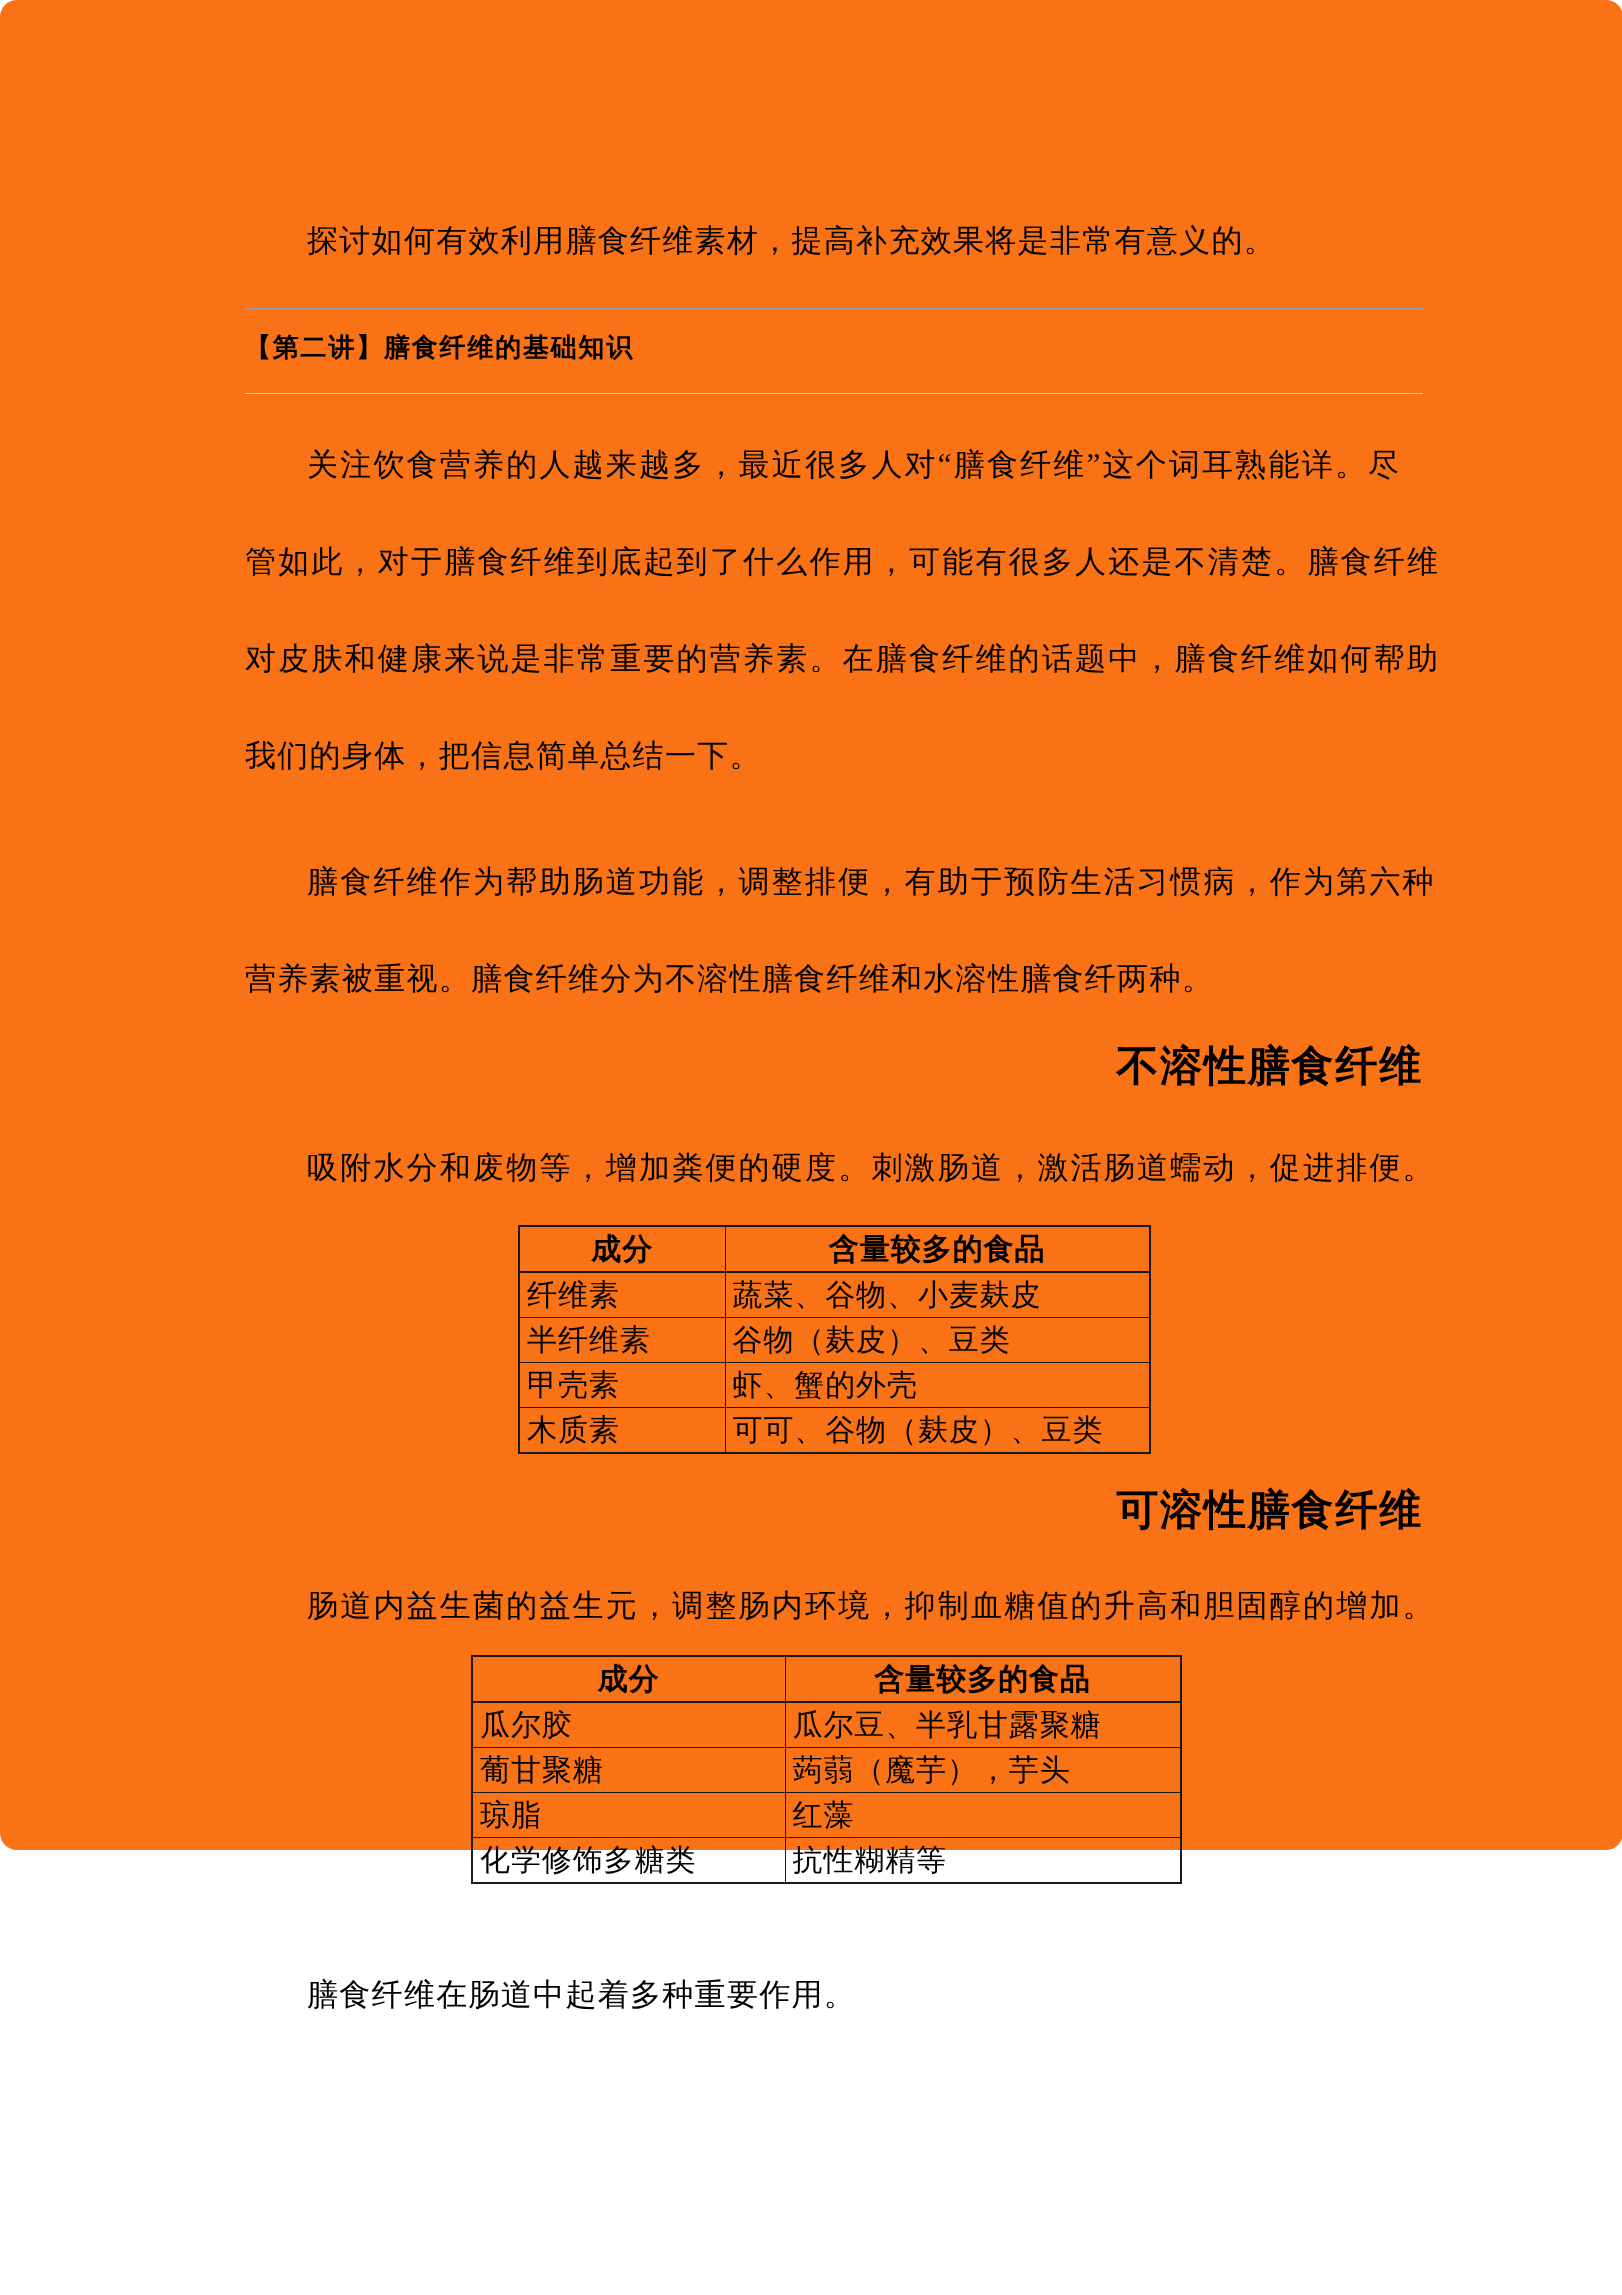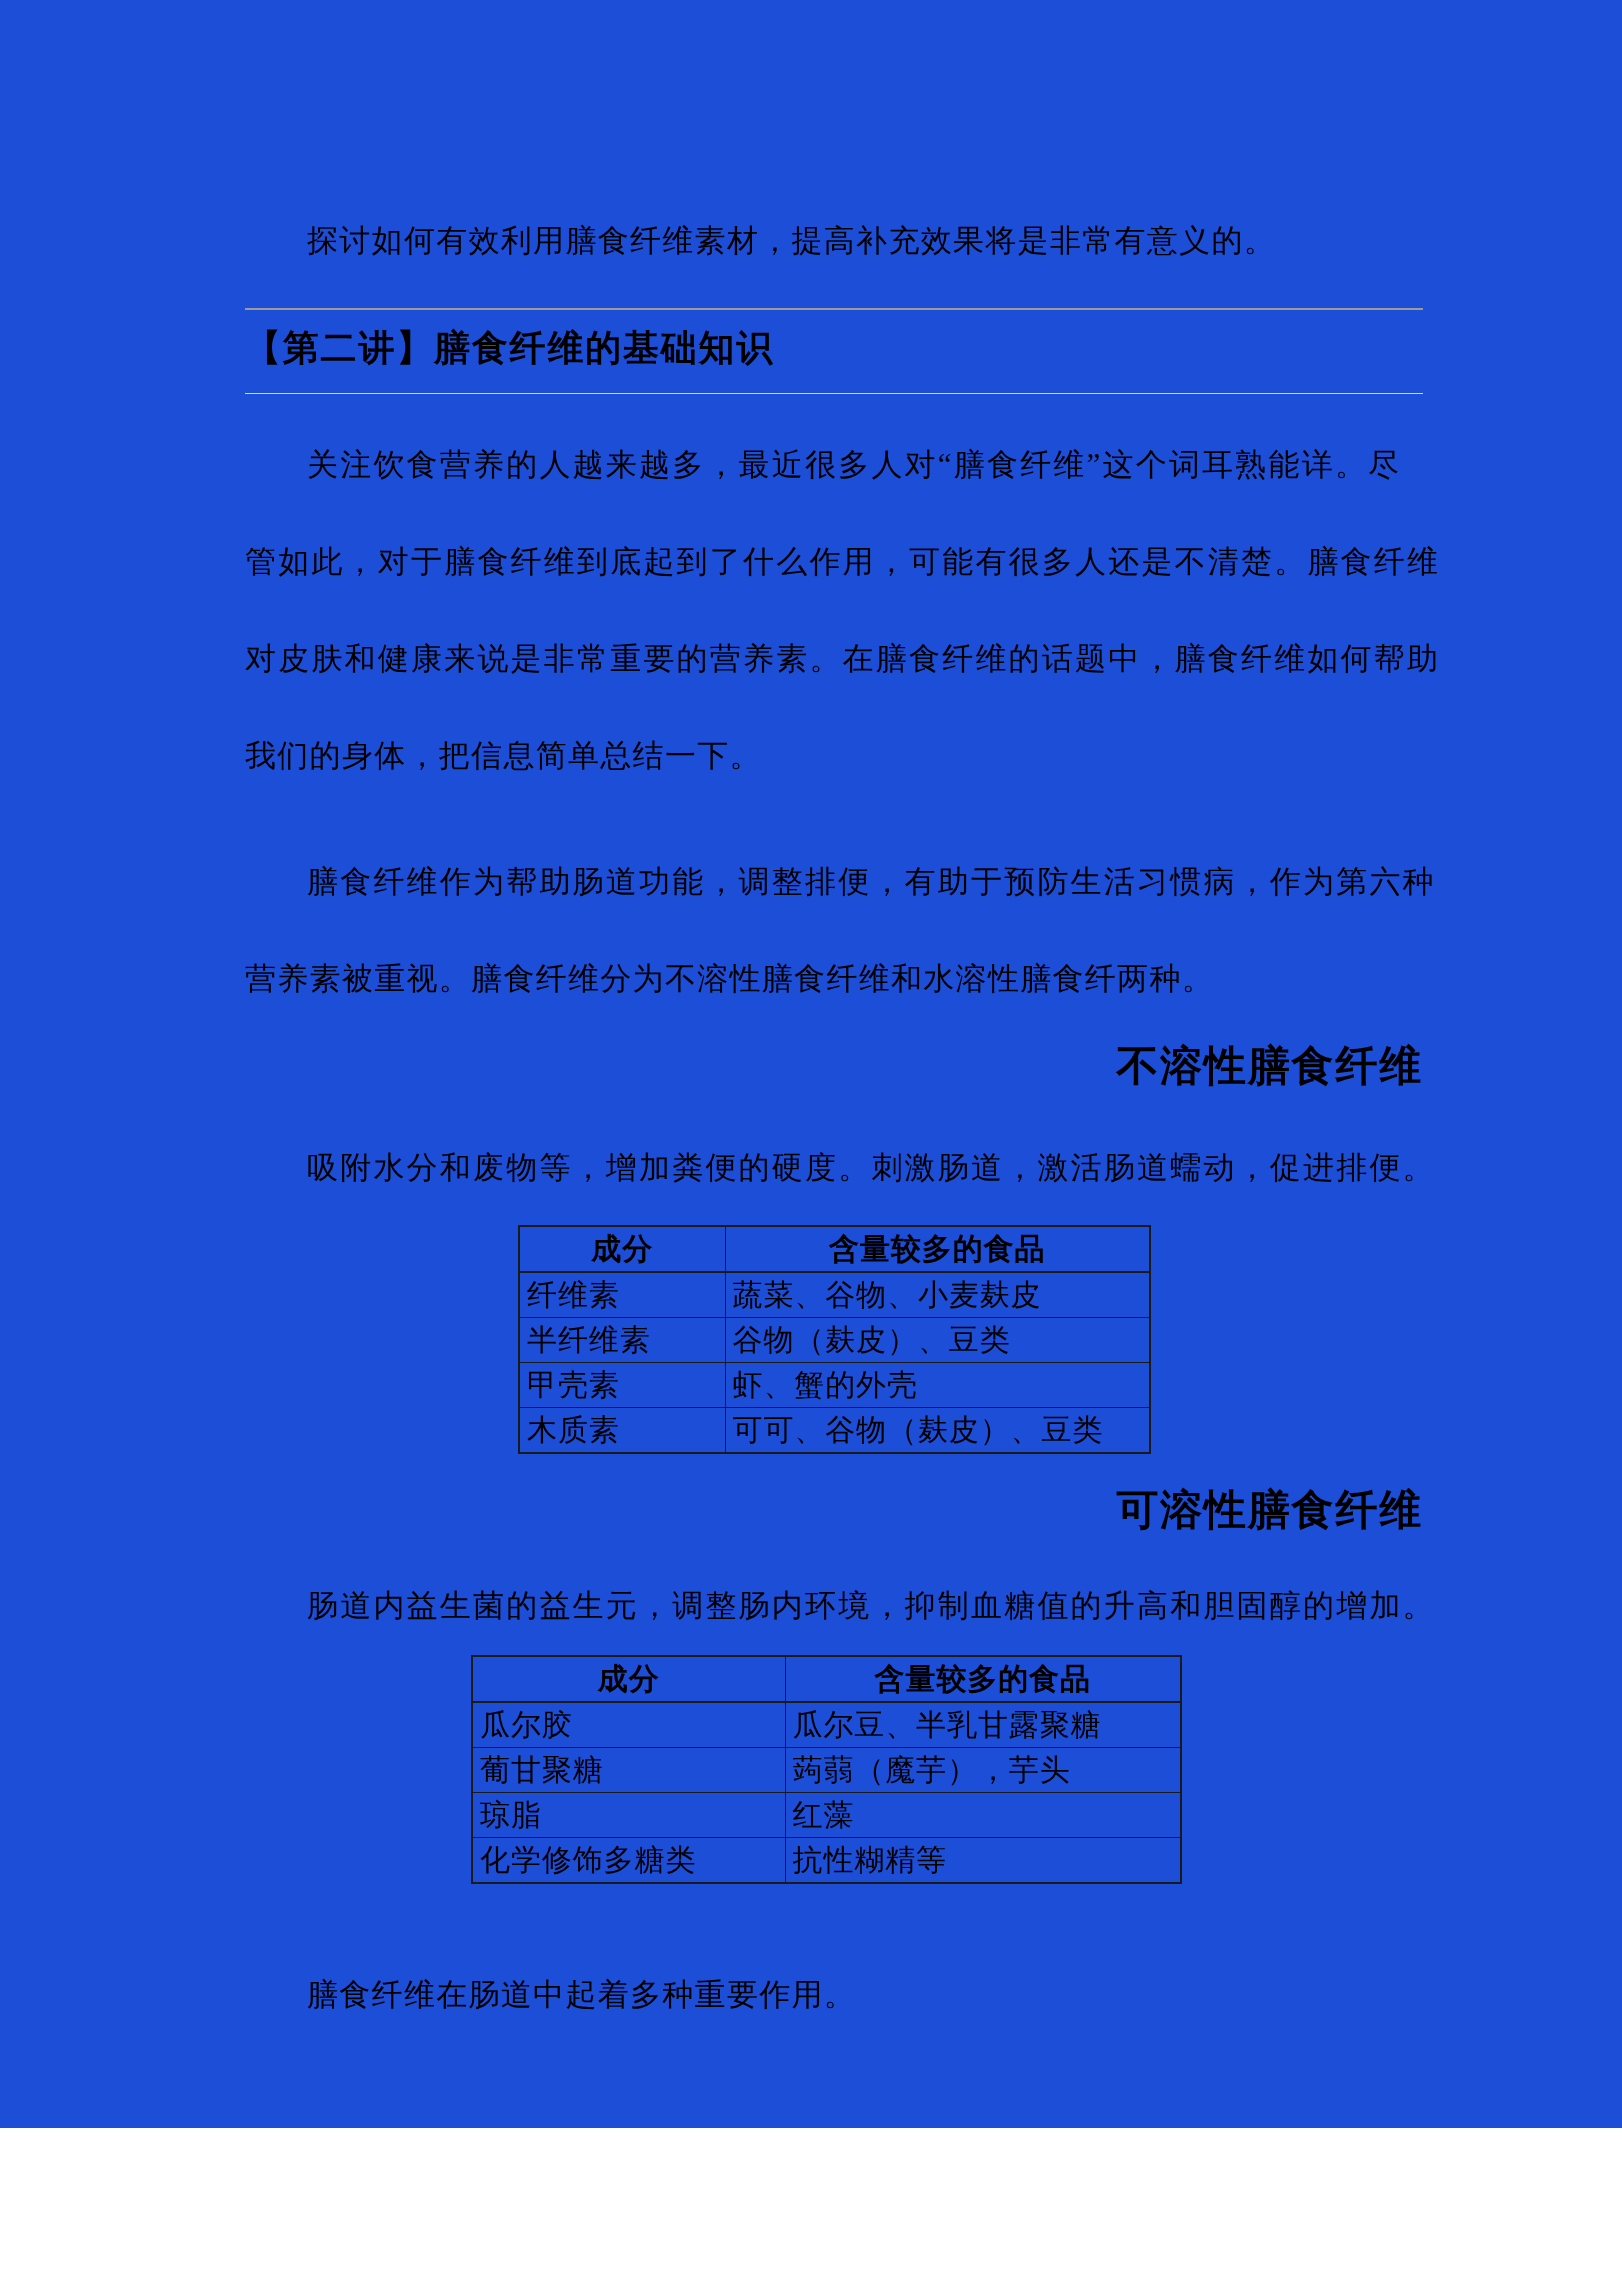--- a/index.html
+++ b/index.html
@@ -1,35 +1,35 @@
 <!DOCTYPE html>
 <html style="font-size:14px"><head>
 <meta charset="utf-8">
 <style>
   html,body{margin:0;padding:0;}
   body{
     width:1623px;height:2295px;background:#ffffff;color:#000000;
     font-family:"Liberation Serif","DejaVu Serif",serif;
     overflow:hidden;
   }
-  .page{position:relative;width:1623px;height:2128px;background:#1d4ed8;}
+  .page{position:relative;width:1623px;height:1850px;background:#f97316;border-radius:17px;}
   .content{margin-left:245px;width:1178px;}
 
   .line{
     font-size:31px;line-height:97px;letter-spacing:2.2px;
     white-space:nowrap;
   }
   .natural{letter-spacing:1.3px;}
   .indent{padding-left:62px;}
 
   .rule-top{margin-top:19.4px;border:0;border-top:2.6px solid #9a9a9a;height:0;width:1178px;}
   .rule-bottom{margin-top:14px;border:0;border-top:1.8px solid #d6d6d6;height:0;width:1178px;}
 
   .heading{
-    margin:6.2px 0 0 0;font-size:36px;font-weight:bold;line-height:62px;
+    margin:6.2px 0 0 0;font-size:26px;font-weight:bold;line-height:62px;
     letter-spacing:1.8px;white-space:nowrap;
   }
 
   .intro-block{padding-top:192px;}
   .para-overview{margin-top:22px;}
   .para-sixth{margin-top:29px;}
 
   .subheading{
     text-align:right;font-weight:bold;font-size:42px;line-height:79px;
     letter-spacing:1.8px;margin:0;

